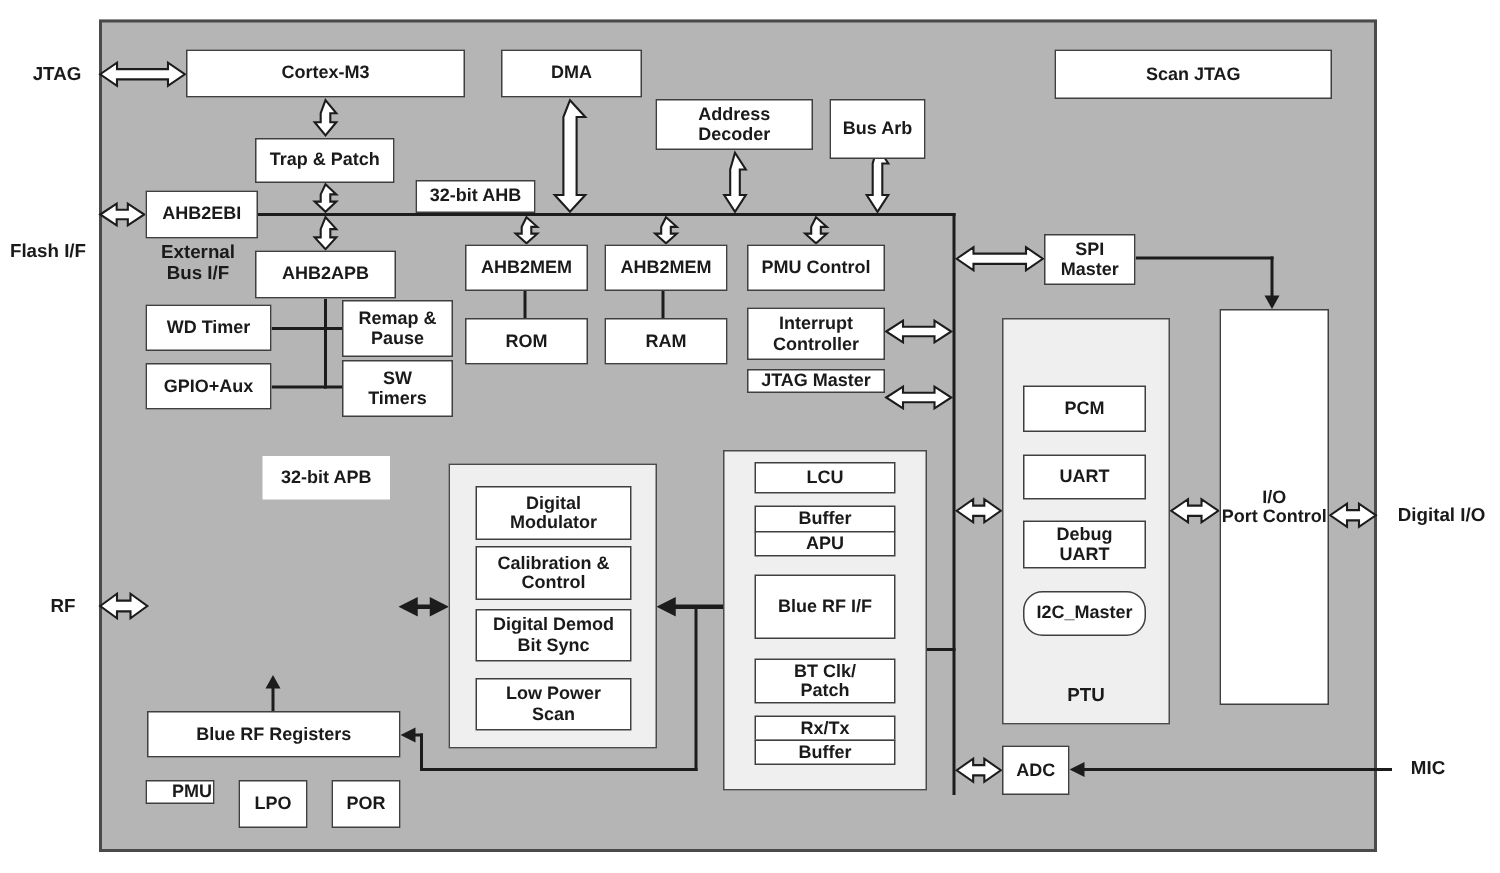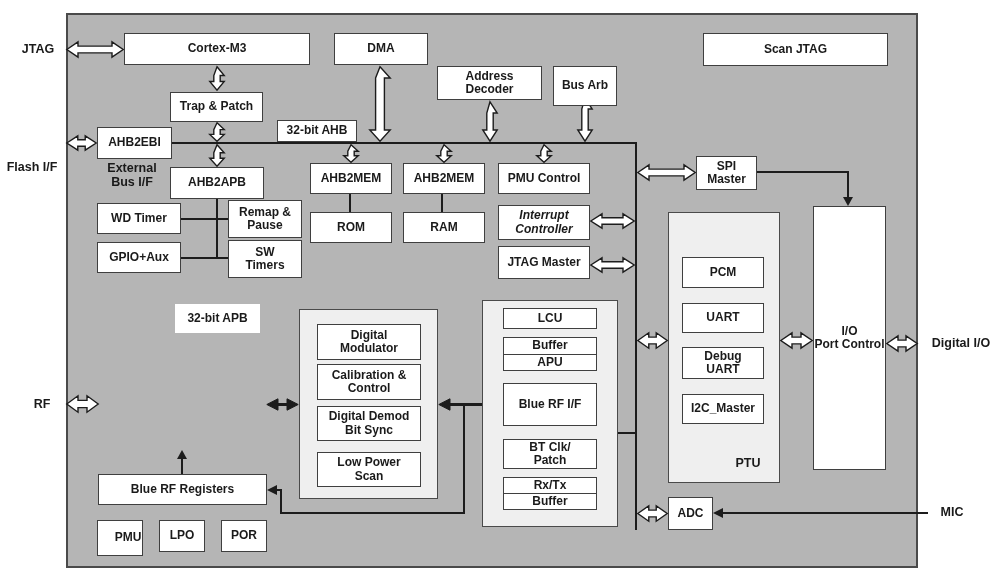--- a/index.html
+++ b/index.html
@@ -197,26 +197,26 @@
 Bus I/F</div>
   <div class="box" style="left:170px;top:167px;width:94px;height:32px;">AHB2APB</div>
   <div class="box" style="left:310px;top:163px;width:82px;height:31px;">AHB2MEM</div>
   <div class="box" style="left:403px;top:163px;width:82px;height:31px;">AHB2MEM</div>
   <div class="box" style="left:498px;top:163px;width:92px;height:31px;">PMU Control</div>
   <div class="box" style="left:97px;top:203px;width:84px;height:31px;">WD Timer</div>
   <div class="box" style="left:228px;top:200px;width:74px;height:38px;">Remap &amp;
 Pause</div>
   <div class="box" style="left:310px;top:212px;width:82px;height:31px;">ROM</div>
   <div class="box" style="left:403px;top:212px;width:82px;height:31px;">RAM</div>
-  <div class="box" style="left:498px;top:205px;width:92px;height:35px;font-style:italic;">Interrupt
+  <div class="box" style="left:498px;top:205px;width:92px;height:35px;">Interrupt
 Controller</div>
   <div class="box" style="left:97px;top:242px;width:84px;height:31px;">GPIO+Aux</div>
   <div class="box" style="left:228px;top:240px;width:74px;height:38px;">SW
 Timers</div>
-  <div class="box" style="left:498px;top:246px;width:92px;height:33px;">JTAG Master</div>
+  <div class="box" style="left:498px;top:246px;width:92px;height:16px;">JTAG Master</div>
   <div class="box" style="left:696px;top:156px;width:61px;height:34px;">SPI
 Master</div>
   <div class="box nob" style="left:175px;top:304px;width:85px;height:29px;">32-bit APB</div>
 
   <div class="box" style="left:317px;top:324px;width:104px;height:36px;">Digital
 Modulator</div>
   <div class="box" style="left:317px;top:364px;width:104px;height:36px;">Calibration &amp;
 Control</div>
   <div class="box" style="left:317px;top:406px;width:104px;height:35px;">Digital Demod
 Bit Sync</div>
@@ -226,30 +226,30 @@
   <div class="box" style="left:503px;top:308px;width:94px;height:21px;">LCU</div>
   <div class="box" style="left:503px;top:337px;width:94px;height:18px;">Buffer</div>
   <div class="box" style="left:503px;top:354px;width:94px;height:17px;">APU</div>
   <div class="box" style="left:503px;top:383px;width:94px;height:43px;">Blue RF I/F</div>
   <div class="box" style="left:503px;top:439px;width:94px;height:30px;">BT Clk/
 Patch</div>
   <div class="box" style="left:503px;top:477px;width:94px;height:17px;">Rx/Tx</div>
   <div class="box" style="left:503px;top:493px;width:94px;height:17px;">Buffer</div>
 
   <div class="box" style="left:98px;top:474px;width:169px;height:31px;">Blue RF Registers</div>
-  <div class="box" style="left:97px;top:520px;width:46px;height:36px;padding-left:16px;">PMU</div>
+  <div class="box" style="left:97px;top:520px;width:46px;height:16px;padding-left:16px;">PMU</div>
   <div class="box" style="left:159px;top:520px;width:46px;height:32px;">LPO</div>
   <div class="box" style="left:221px;top:520px;width:46px;height:32px;">POR</div>
 
   <div class="box" style="left:682px;top:257px;width:82px;height:31px;">PCM</div>
   <div class="box" style="left:682px;top:303px;width:82px;height:30px;">UART</div>
   <div class="box" style="left:682px;top:347px;width:82px;height:32px;">Debug
 UART</div>
-  <div class="box" style="left:682px;top:394px;width:82px;height:30px;">I2C_Master</div>
-  <div class="lbl" style="left:668px;top:456px;width:112px;padding-left:24px;">PTU</div>
+  <div class="box" style="left:682px;top:394px;width:82px;height:30px;border-radius:13px;">I2C_Master</div>
+  <div class="lbl" style="left:668px;top:456px;width:112px;">PTU</div>
 
   <div class="box" style="left:813px;top:206px;width:73px;height:264px;">I/O
 Port Control</div>
   <div class="box" style="left:668px;top:497px;width:45px;height:33px;">ADC</div>
 
   <div class="lbl" style="left:16px;top:42px;width:44px;">JTAG</div>
   <div class="lbl" style="left:2px;top:136px;width:60px;margin-top:24px;">Flash I/F</div>
   <div class="lbl" style="left:28px;top:397px;width:28px;">RF</div>
   <div class="lbl" style="left:926px;top:336px;width:70px;">Digital I/O</div>
   <div class="lbl" style="left:930px;top:505px;width:44px;text-align:center;">MIC</div>

